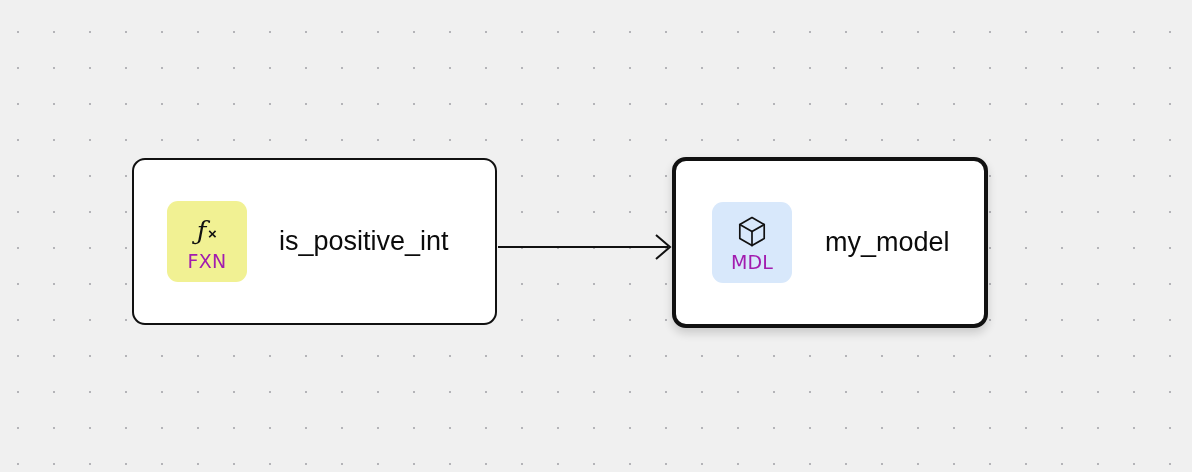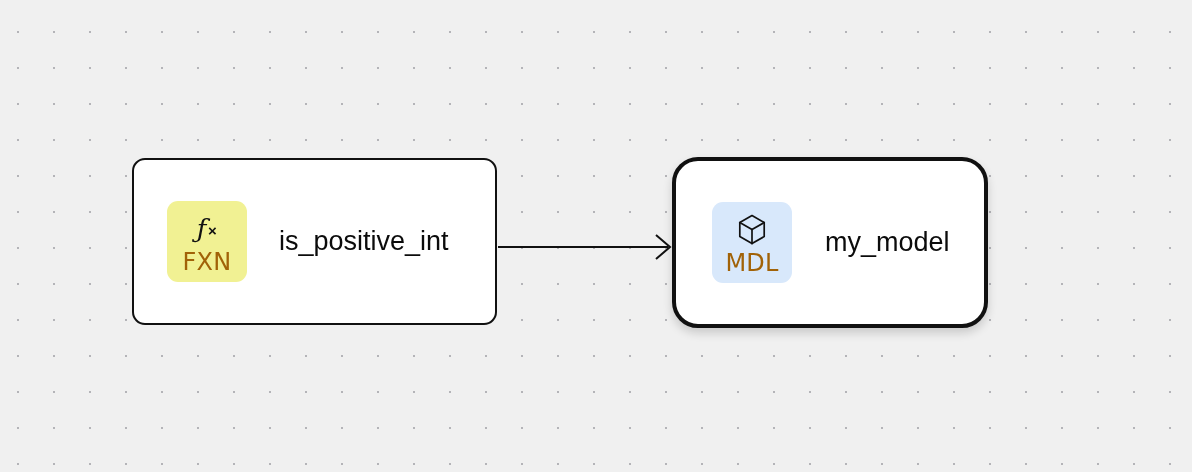--- a/index.html
+++ b/index.html
@@ -41,21 +41,21 @@
     position: absolute;
     box-sizing: border-box;
     display: flex;
     align-items: center;
     background: #ffffff;
     border: 2px solid #111111;
     border-radius: 13px;
   }
   .node.selected {
     border-width: 4px;
-    border-radius: 26px;
+    border-radius: 14px;
     box-shadow: 0 5px 10px rgba(0, 0, 0, 0.16);
   }
 
   .node-badge {
     flex: 0 0 auto;
     display: flex;
     flex-direction: column;
     align-items: center;
     justify-content: center;
     width: 80px;
@@ -85,23 +85,23 @@
     font-style: normal;
     font-size: 15px;
     font-weight: 700;
     margin-left: 1px;
     position: relative;
     top: 2px;
   }
 
   .badge-label {
     font-family: "DejaVu Sans", sans-serif;
-    font-size: 24px;
+    font-size: 19px;
     line-height: 1;
-    color: #a16207;
+    color: #a21caf;
     letter-spacing: 0.2px;
     margin-top: 2px;
   }
 
   .node-title {
     font-family: "Liberation Sans", sans-serif;
     font-size: 27px;
     color: #0b0b0b;
     white-space: nowrap;
   }

